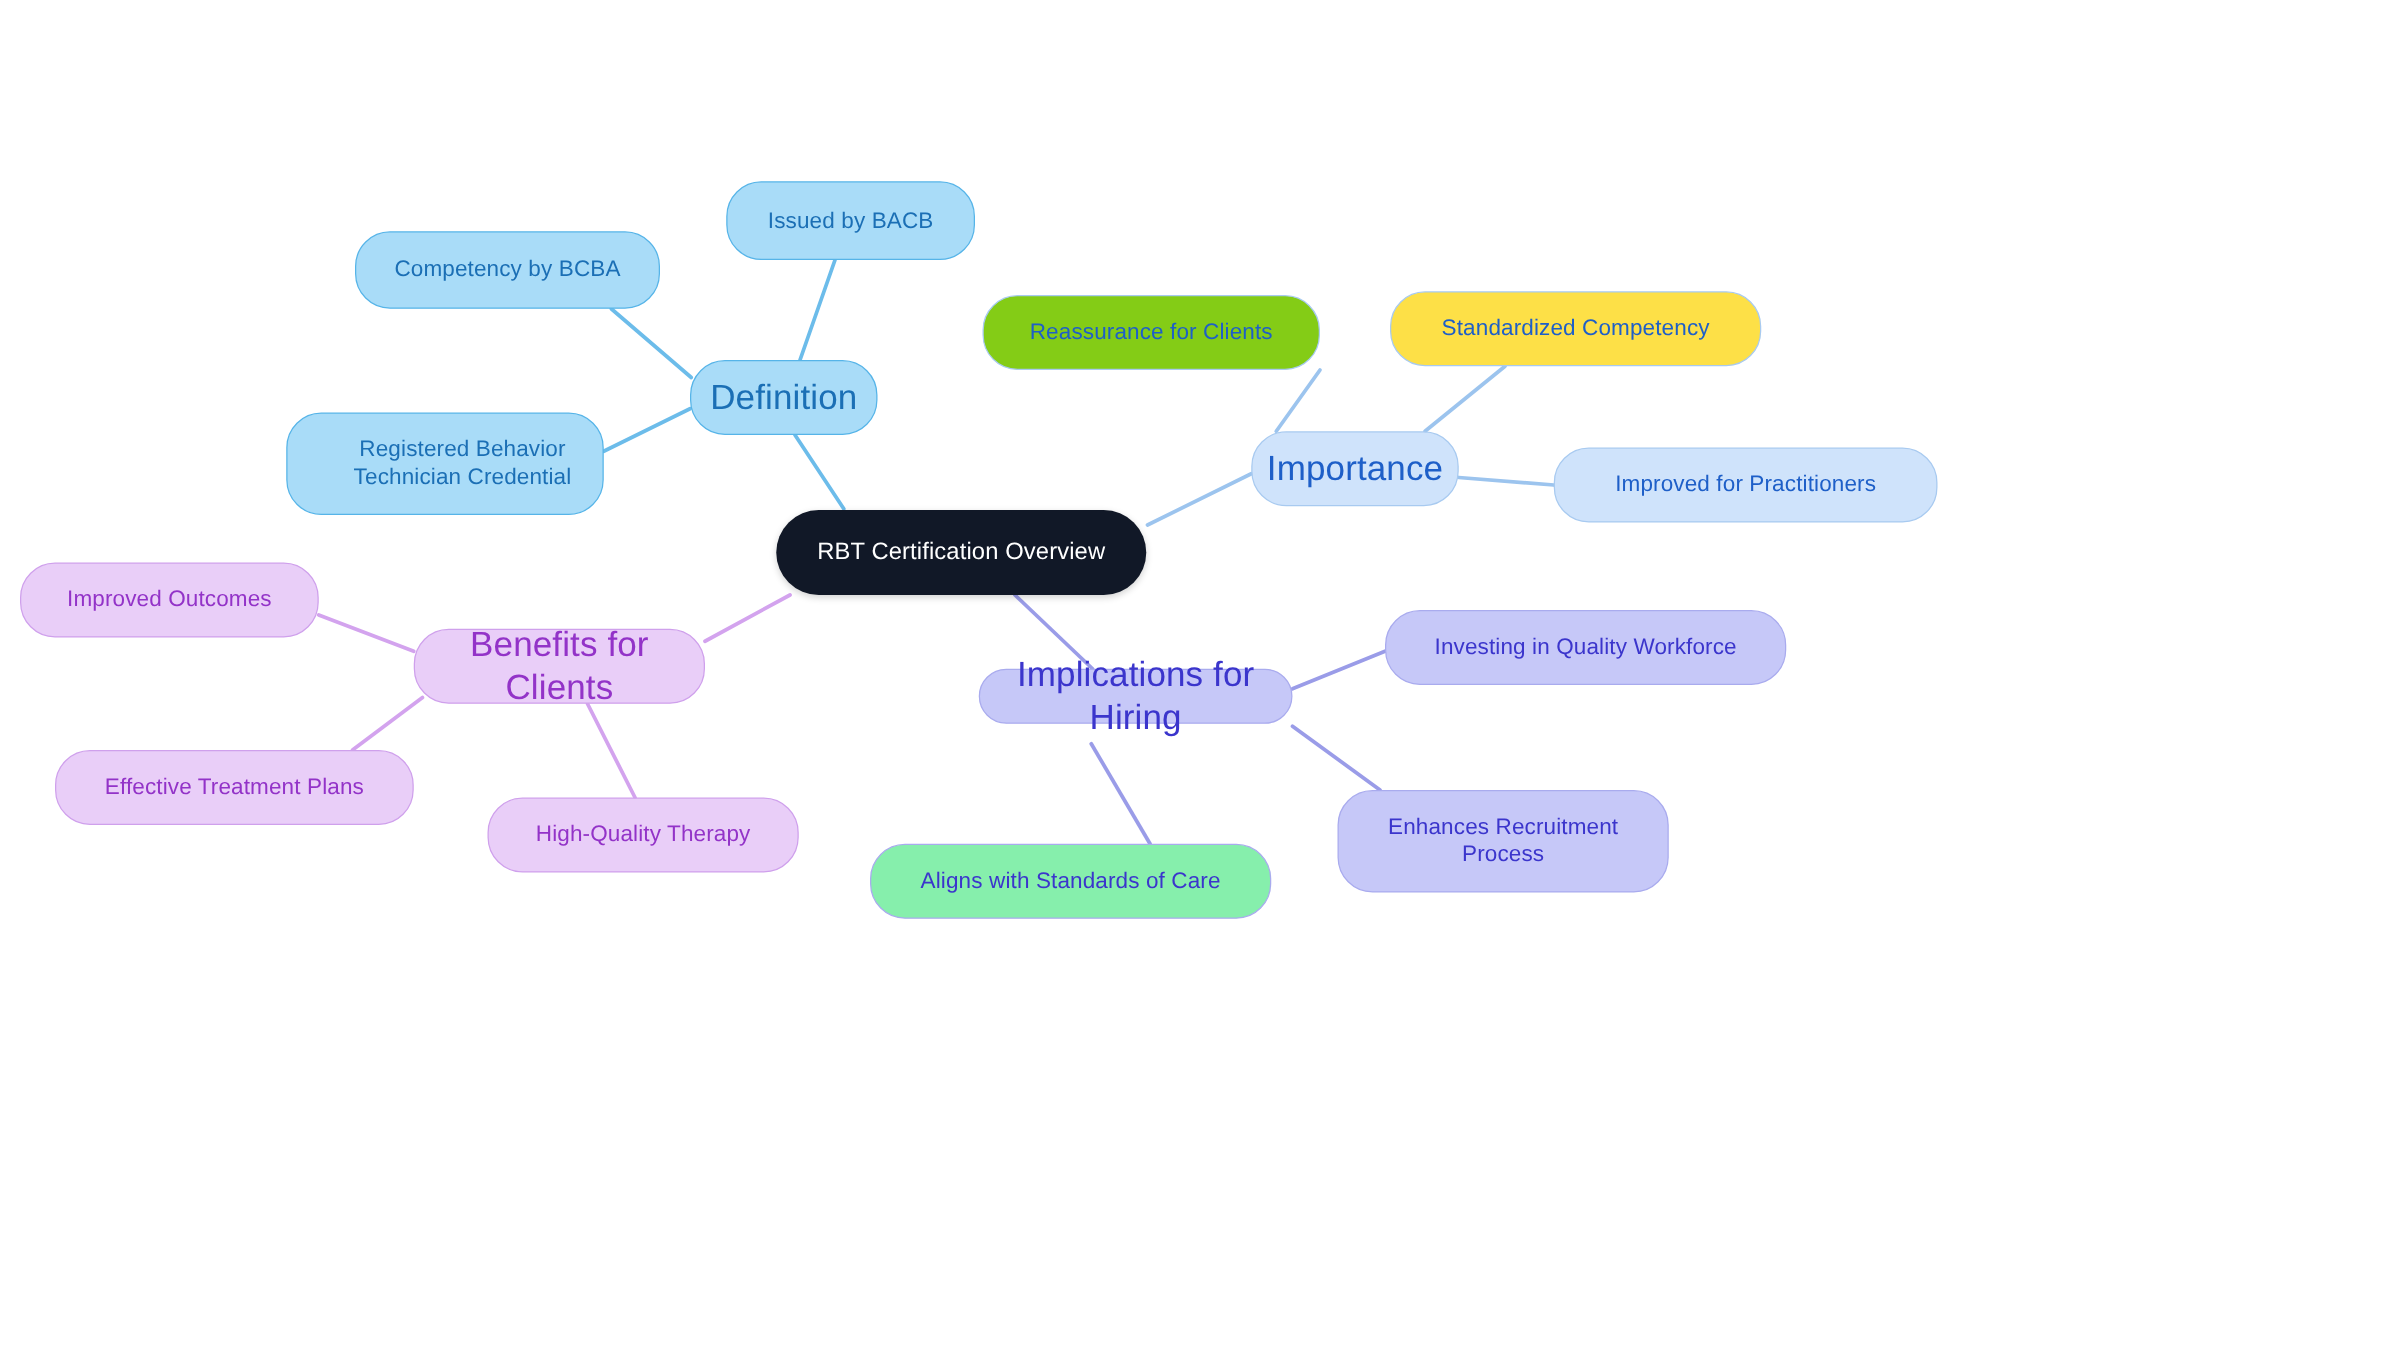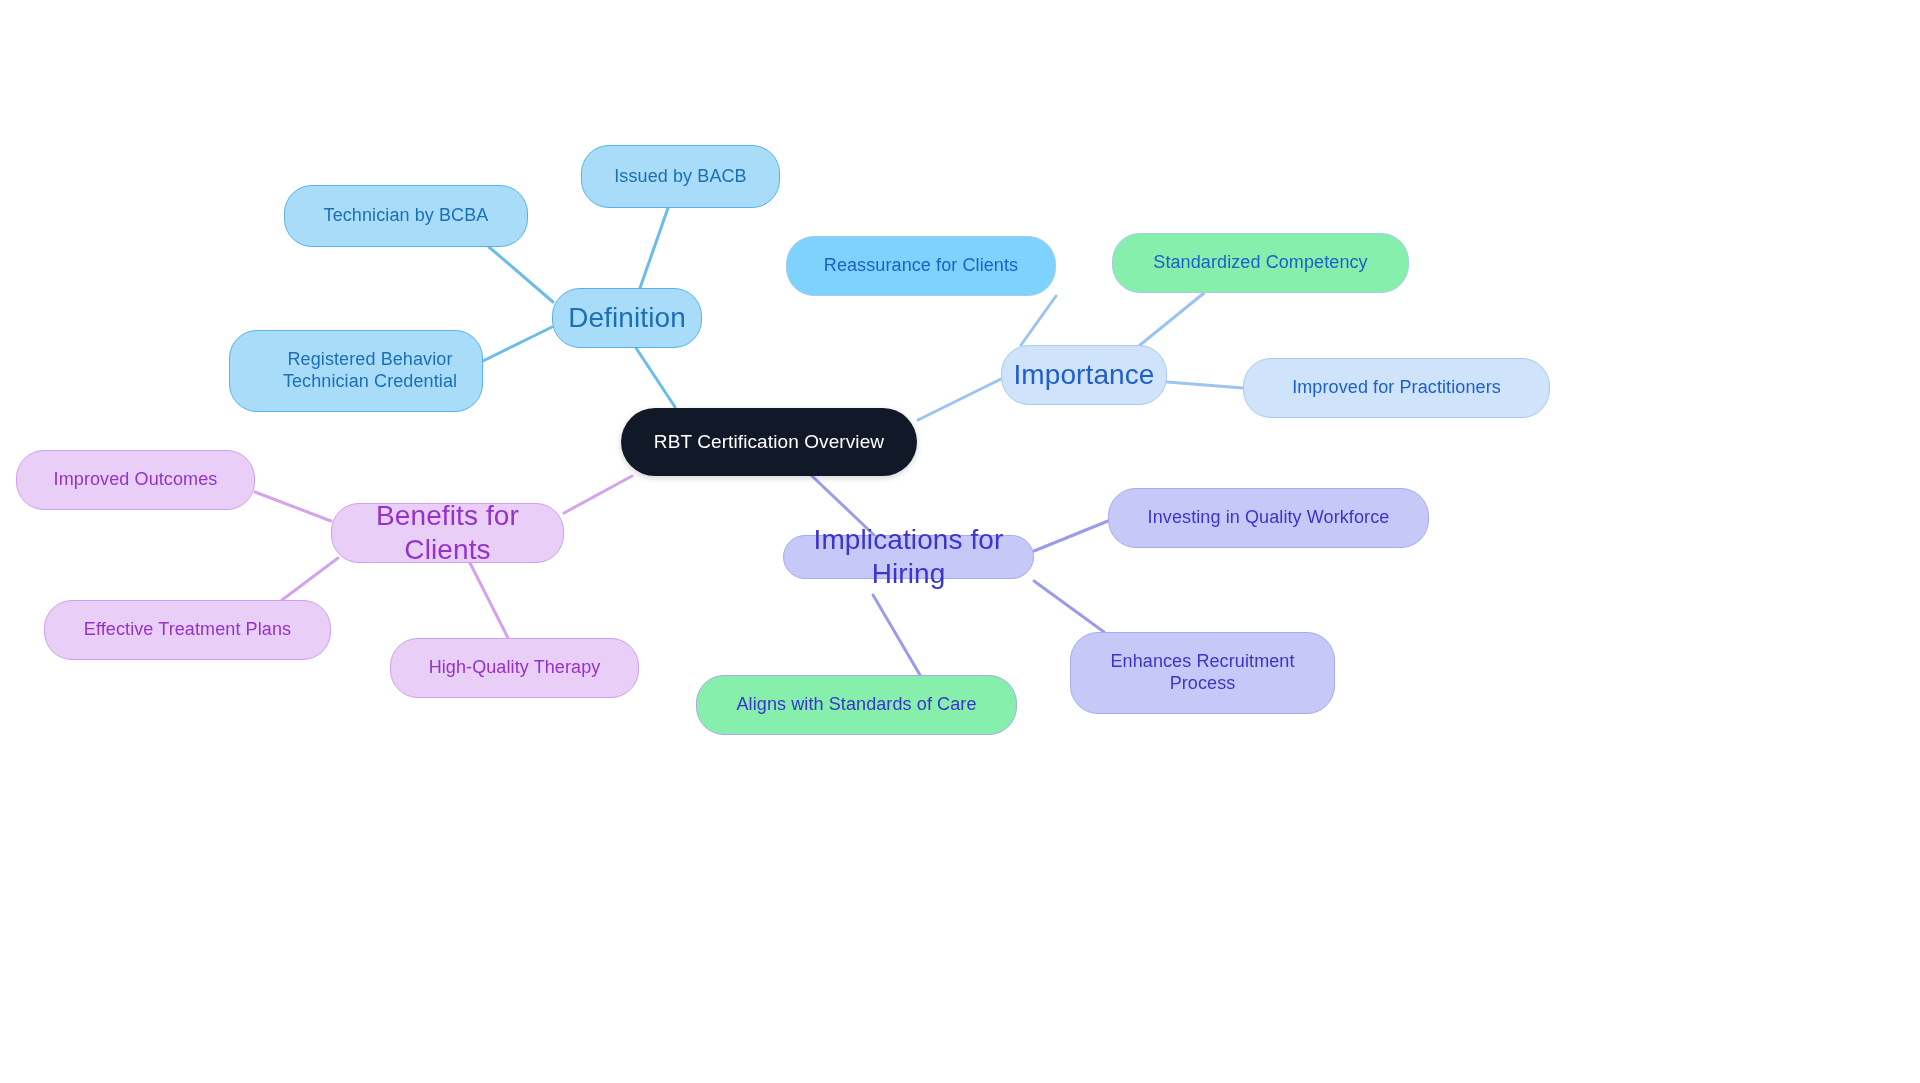--- a/index.html
+++ b/index.html
@@ -75,26 +75,26 @@
       <line x1="873" y1="595" x2="920" y2="675" stroke="#9A9CE8" stroke-width="3" stroke-linecap="round"></line>
       <line x1="632" y1="476" x2="564" y2="513" stroke="#D3A3EE" stroke-width="3" stroke-linecap="round"></line>
       <line x1="331" y1="521" x2="255" y2="492" stroke="#D3A3EE" stroke-width="3" stroke-linecap="round"></line>
       <line x1="338" y1="558" x2="282" y2="600" stroke="#D3A3EE" stroke-width="3" stroke-linecap="round"></line>
       <line x1="470" y1="563" x2="508" y2="638" stroke="#D3A3EE" stroke-width="3" stroke-linecap="round"></line>
     </svg>
   <div id="node-layer">
       <div class="node root" style="left: 621px; top: 408px; width: 296px; height: 68px;">RBT Certification Overview</div>
       <div class="node branch" style="left: 552px; top: 288px; width: 150px; height: 60px; background: rgb(169, 220, 248); border-color: rgb(86, 180, 232); color: rgb(27, 111, 181);">Definition</div>
       <div class="node leaf" style="left: 581px; top: 145px; width: 199px; height: 63px; background: rgb(169, 220, 248); border-color: rgb(86, 180, 232); color: rgb(27, 111, 181);">Issued by BACB</div>
-      <div class="node leaf" style="left: 284px; top: 185px; width: 244px; height: 62px; background: rgb(169, 220, 248); border-color: rgb(86, 180, 232); color: rgb(27, 111, 181);">Technician by BCBA</div>
+      <div class="node leaf" style="left: 284px; top: 185px; width: 244px; height: 62px; background: rgb(169, 220, 248); border-color: rgb(86, 180, 232); color: rgb(27, 111, 181);">Competency by BCBA</div>
       <div class="node leaf" style="left: 229px; top: 330px; width: 254px; height: 82px; background: rgb(169, 220, 248); border-color: rgb(86, 180, 232); color: rgb(27, 111, 181); padding-left: 28px;">Registered Behavior
 Technician Credential</div>
       <div class="node branch" style="left: 1001px; top: 345px; width: 166px; height: 60px; background: rgb(207, 227, 251); border-color: rgb(168, 202, 240); color: rgb(30, 95, 200);">Importance</div>
-      <div class="node leaf" style="left: 786px; top: 236px; width: 270px; height: 60px; background: #7dd3fc; border-color: rgb(168, 202, 240); color: rgb(30, 95, 200);">Reassurance for Clients</div>
-      <div class="node leaf" style="left: 1112px; top: 233px; width: 297px; height: 60px; background: #86efac; border-color: rgb(168, 202, 240); color: rgb(30, 95, 200);">Standardized Competency</div>
+      <div class="node leaf" style="left: 786px; top: 236px; width: 270px; height: 60px; background: #84cc16; border-color: rgb(168, 202, 240); color: rgb(30, 95, 200);">Reassurance for Clients</div>
+      <div class="node leaf" style="left: 1112px; top: 233px; width: 297px; height: 60px; background: #fde047; border-color: rgb(168, 202, 240); color: rgb(30, 95, 200);">Standardized Competency</div>
       <div class="node leaf" style="left: 1243px; top: 358px; width: 307px; height: 60px; background: rgb(207, 227, 251); border-color: rgb(168, 202, 240); color: rgb(30, 95, 200);">Improved for Practitioners</div>
       <div class="node branch" style="left: 783px; top: 535px; width: 251px; height: 44px; background: rgb(198, 200, 248); border-color: rgb(169, 171, 238); color: rgb(59, 53, 204);">Implications for Hiring</div>
       <div class="node leaf" style="left: 1108px; top: 488px; width: 321px; height: 60px; background: rgb(198, 200, 248); border-color: rgb(169, 171, 238); color: rgb(59, 53, 204);">Investing in Quality Workforce</div>
       <div class="node leaf" style="left: 1070px; top: 632px; width: 265px; height: 82px; background: rgb(198, 200, 248); border-color: rgb(169, 171, 238); color: rgb(59, 53, 204);">Enhances Recruitment
 Process</div>
       <div class="node leaf" style="left: 696px; top: 675px; width: 321px; height: 60px; background: #86efac; border-color: rgb(169, 171, 238); color: rgb(59, 53, 204);">Aligns with Standards of Care</div>
       <div class="node branch" style="left: 331px; top: 503px; width: 233px; height: 60px; background: rgb(233, 206, 248); border-color: rgb(207, 160, 236); color: rgb(147, 51, 200);">Benefits for Clients</div>
       <div class="node leaf" style="left: 16px; top: 450px; width: 239px; height: 60px; background: rgb(233, 206, 248); border-color: rgb(207, 160, 236); color: rgb(147, 51, 200);">Improved Outcomes</div>
       <div class="node leaf" style="left: 44px; top: 600px; width: 287px; height: 60px; background: rgb(233, 206, 248); border-color: rgb(207, 160, 236); color: rgb(147, 51, 200);">Effective Treatment Plans</div>
       <div class="node leaf" style="left: 390px; top: 638px; width: 249px; height: 60px; background: rgb(233, 206, 248); border-color: rgb(207, 160, 236); color: rgb(147, 51, 200);">High-Quality Therapy</div>

